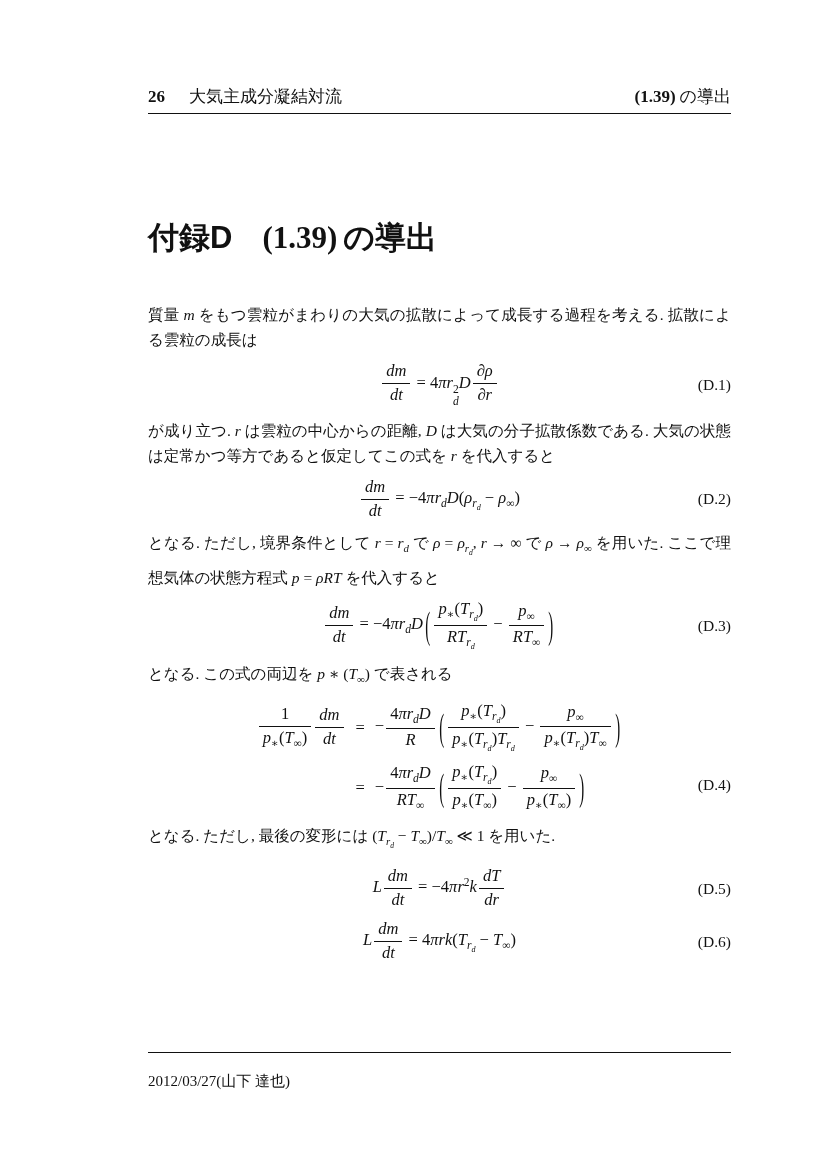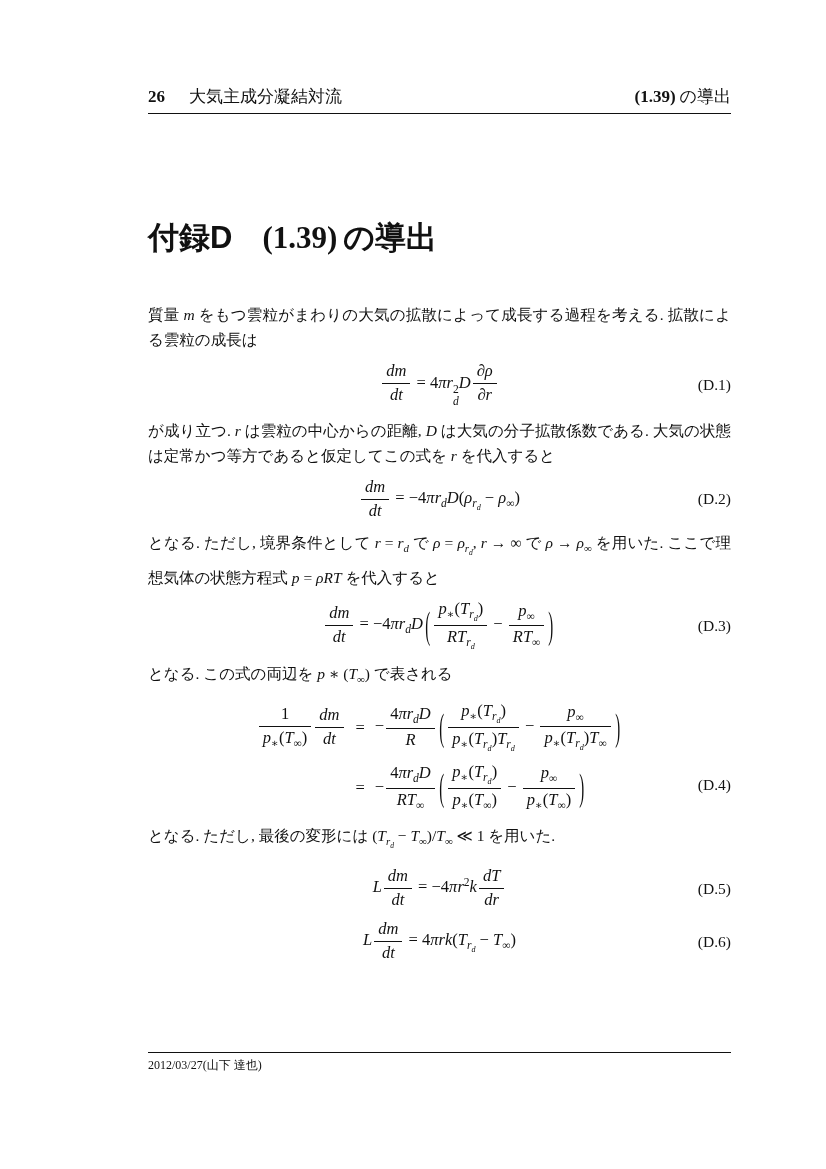--- a/index.html
+++ b/index.html
@@ -110,22 +110,22 @@
   .eq-align .al { text-align: right; }
   .eq-align .am { text-align: center; }
   .eq-align .ar { text-align: left; }
   
   .page-footer {
     position: absolute;
     top: 1052px;
     left: 148px;
     width: 583px;
     border-top: 1px solid #111;
-    padding-top: 4px;
-    font-size: 12px;
+    padding-top: 19px;
+    font-size: 15px;
   }
 </style>
 </head>
 <body>
 
 <div class="page">
   <div class="content">
 
     <div class="running-header">
       <span class="hdr-pagenum">26</span>

